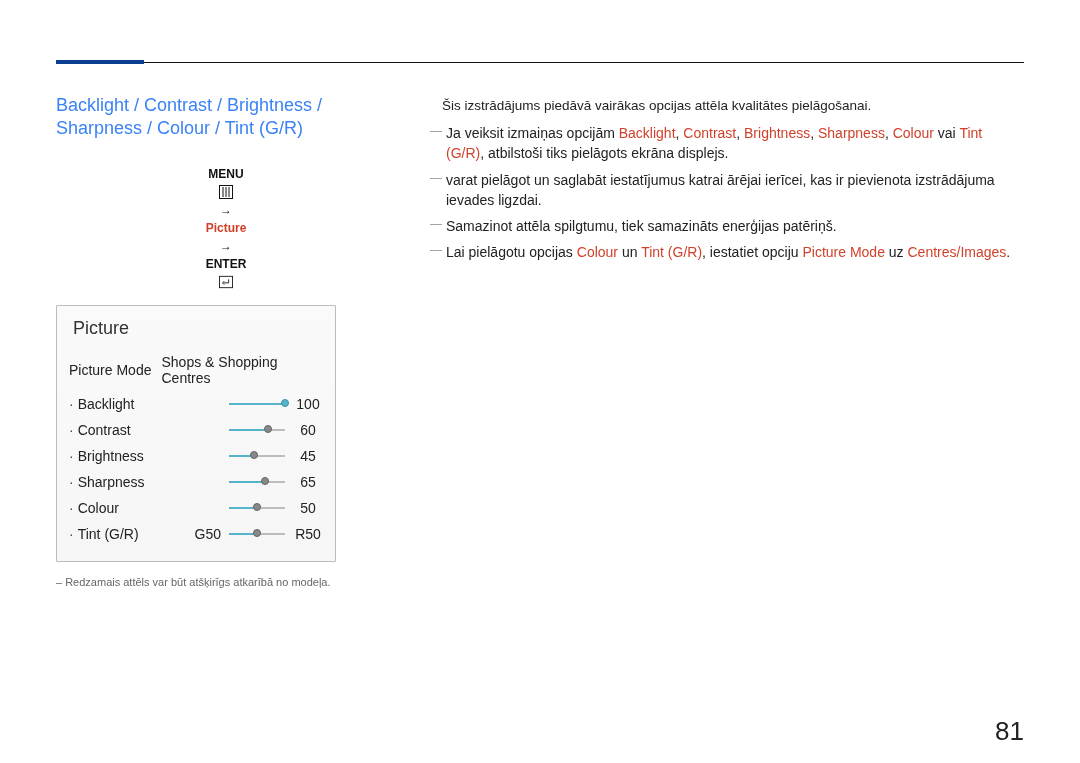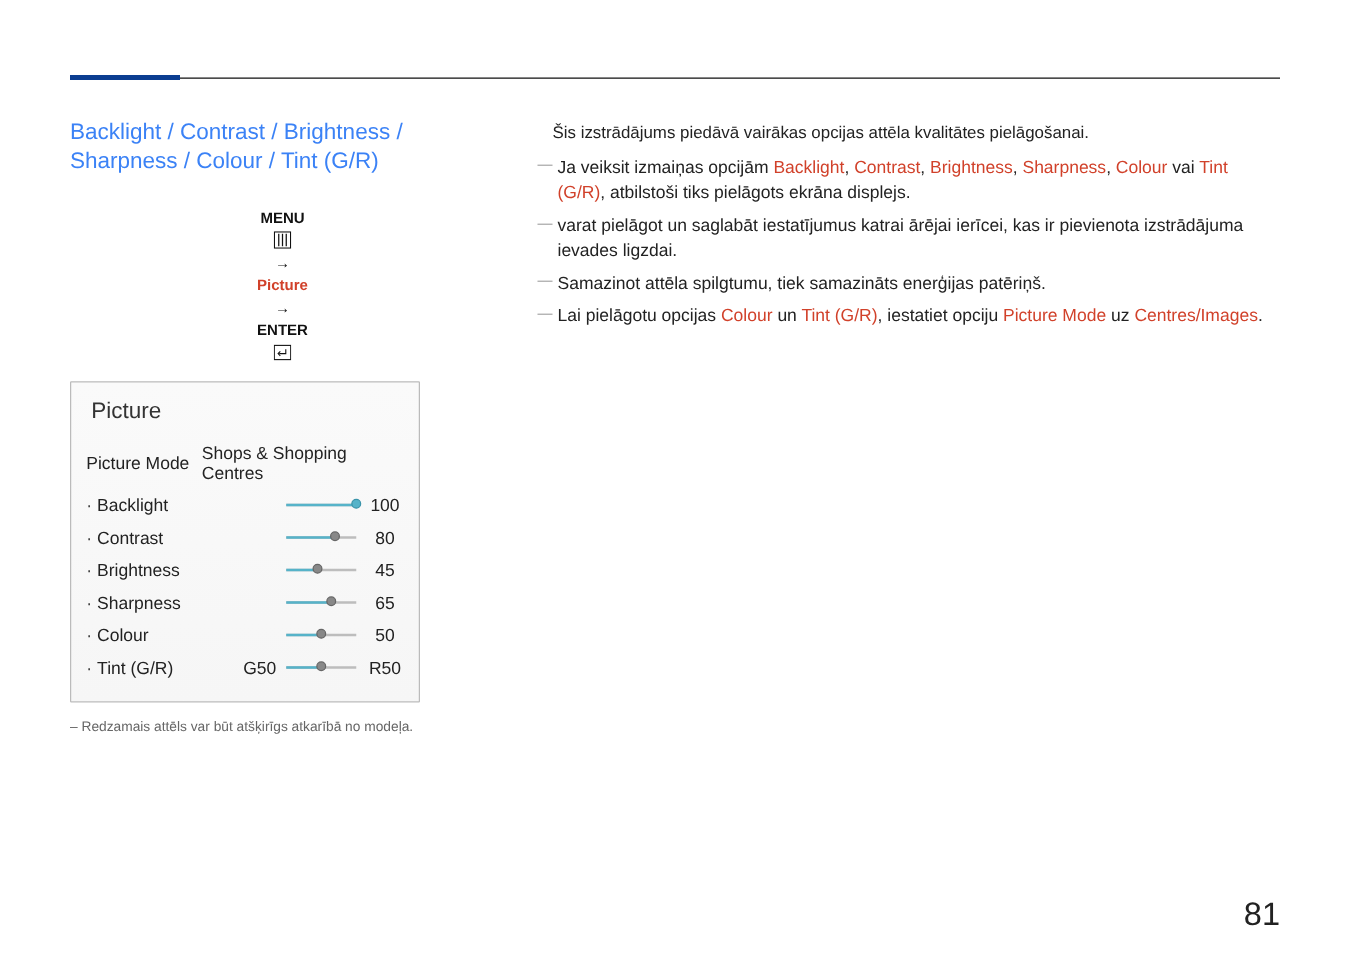--- a/index.html
+++ b/index.html
@@ -88,21 +88,21 @@
               <span class="value">100</span>
             </div>
             <div class="panel-row">
               <span class="label"><span class="dot">·</span><span>Contrast</span></span>
               <span class="spacer"></span>
               <span class="slider">
                 <span class="track"></span>
                 <span class="fill" style="width:70%"></span>
                 <span class="thumb" style="left:70%"></span>
               </span>
-              <span class="value">80</span>
+              <span class="value">60</span>
             </div>
             <div class="panel-row">
               <span class="label"><span class="dot">·</span><span>Brightness</span></span>
               <span class="spacer"></span>
               <span class="slider">
                 <span class="track"></span>
                 <span class="fill" style="width:45%"></span>
                 <span class="thumb" style="left:45%"></span>
               </span>
               <span class="value">45</span>

